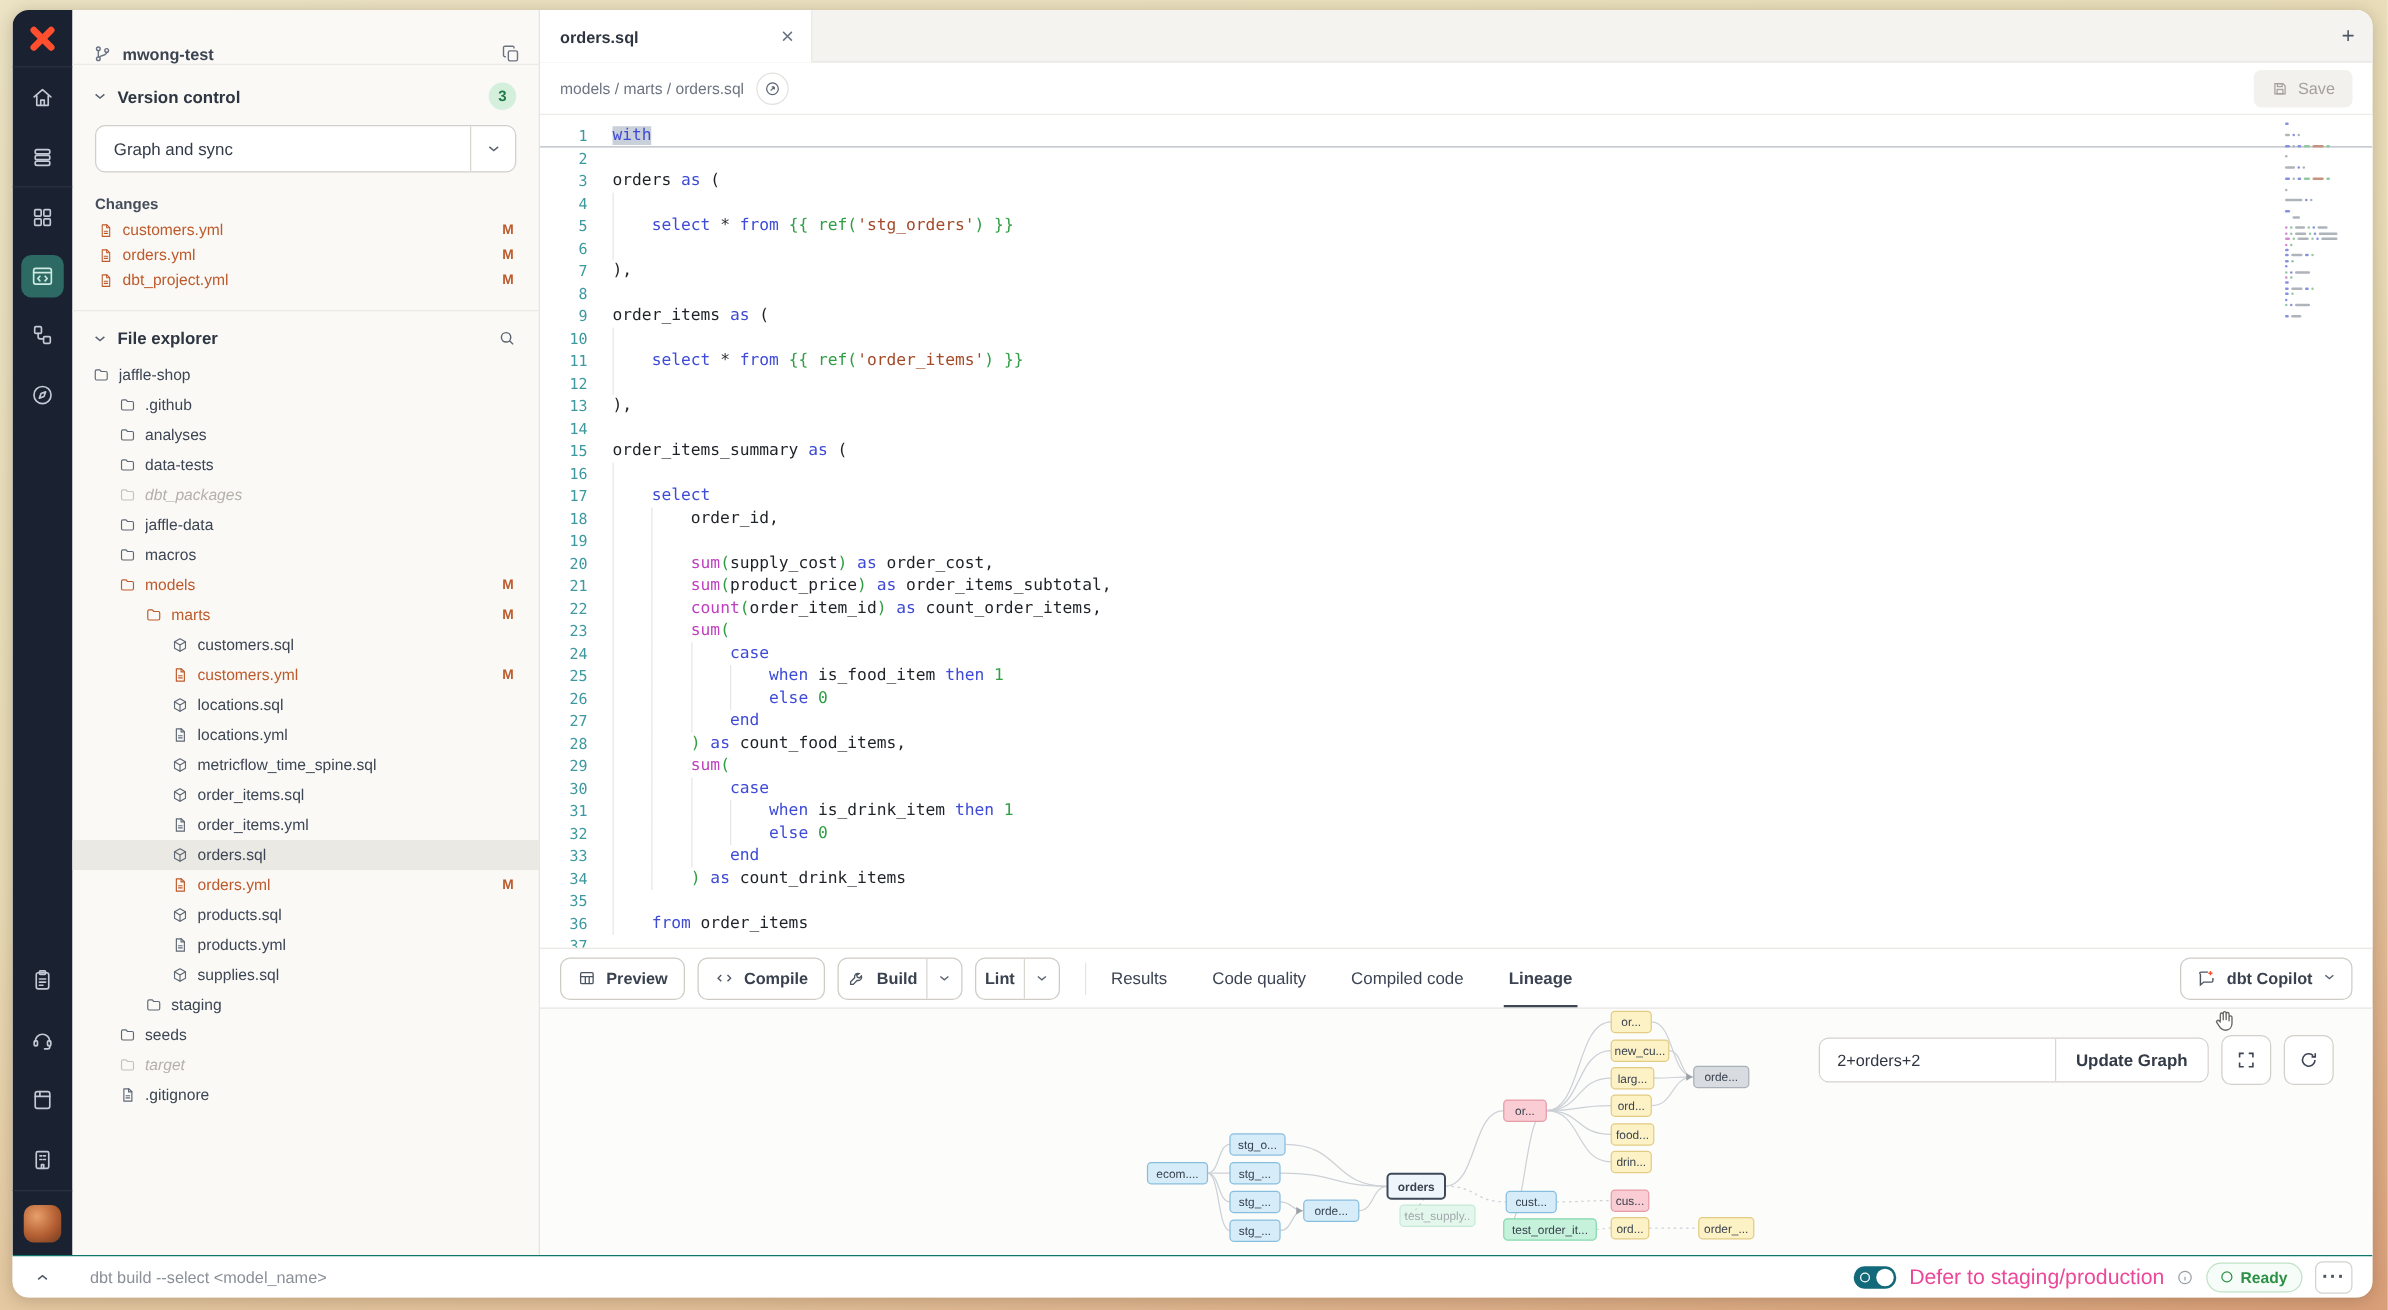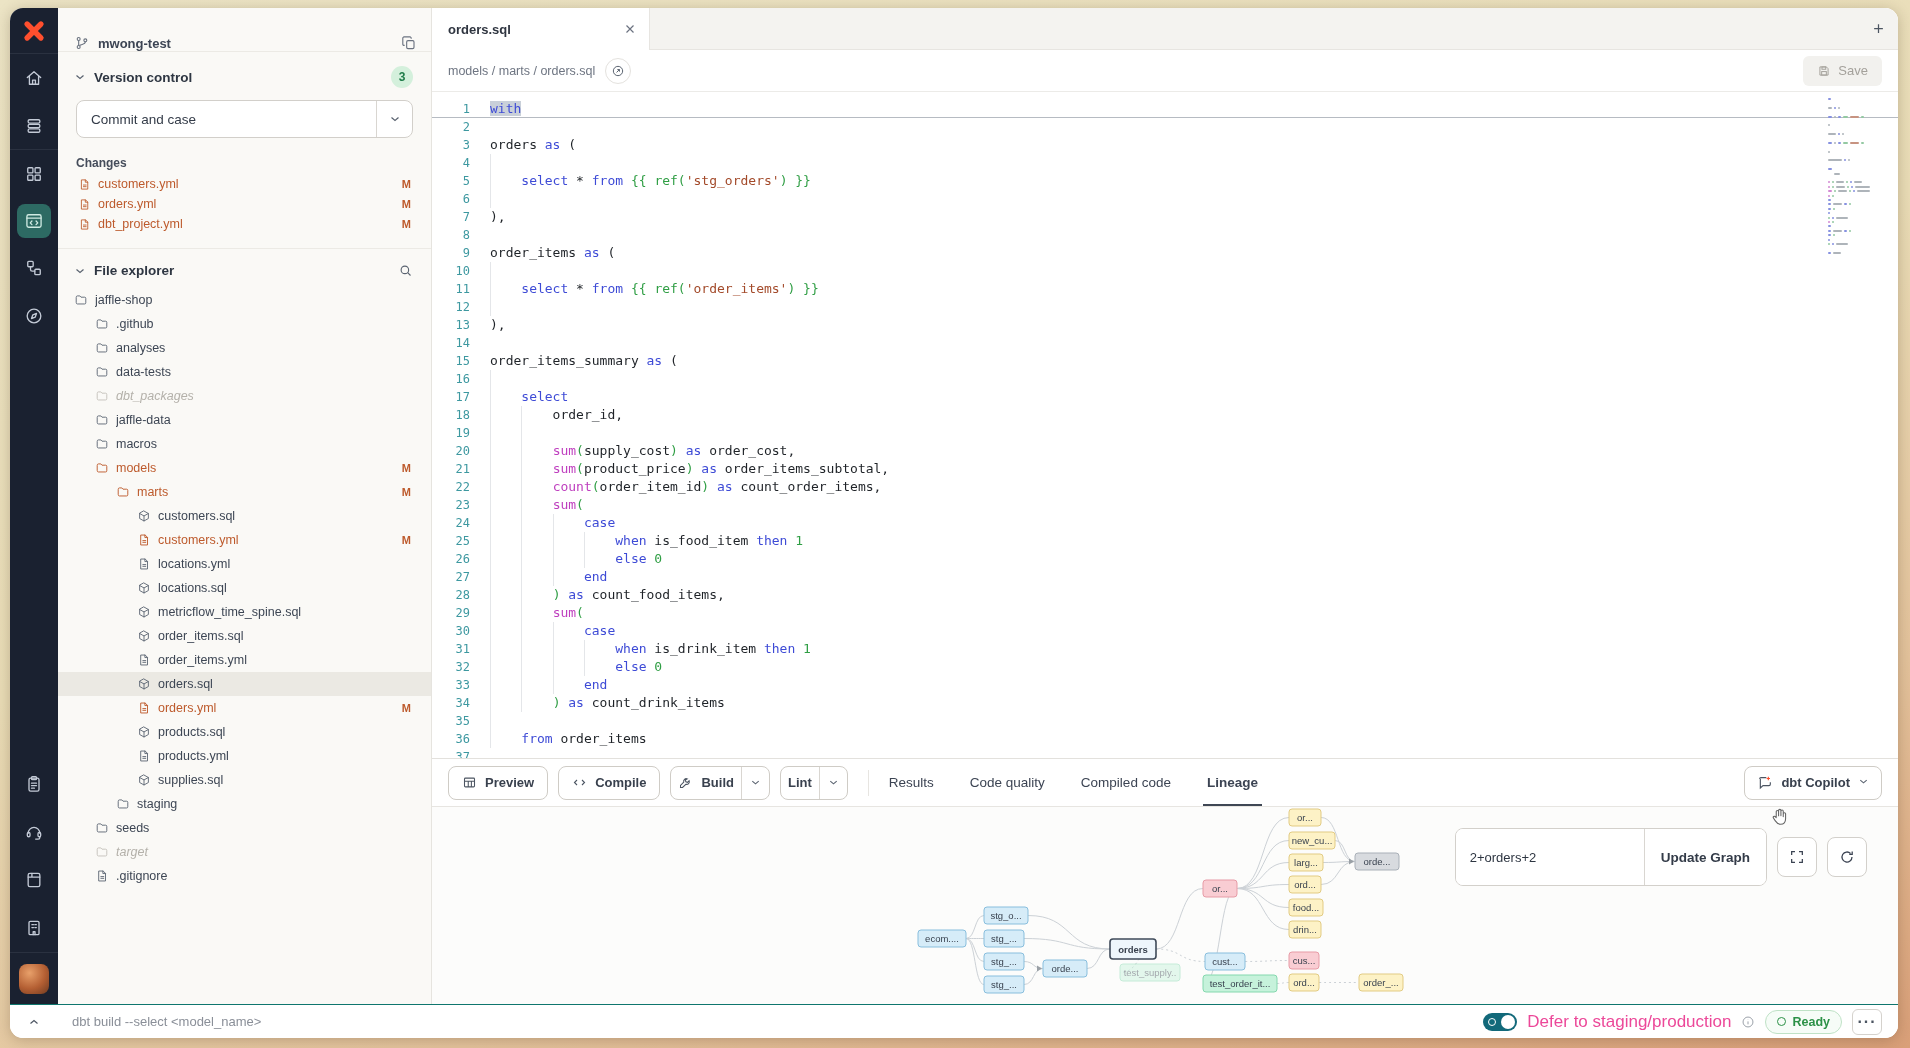--- a/index.html
+++ b/index.html
@@ -118,21 +118,21 @@
   .edge.dashed { stroke-dasharray:2 3; }
   .gnode text { font-family:"Liberation Sans",sans-serif; font-size:9.5px; fill:#39424f; }
   .node-blue  { fill:#d6ecf8; stroke:#88bedd; }
   .node-yellow{ fill:#fdf2c6; stroke:#e2cb83; }
   .node-pink  { fill:#f9cdd3; stroke:#e79ba6; }
   .node-green { fill:#c6f2db; stroke:#84d8ae; }
   .node-gray  { fill:#d8dbdf; stroke:#a9b0b8; }
   .node-sel   { fill:#eef6fc; stroke:#3f4a59; stroke-width:1.6; }
   .gnode.faded { opacity:.45; }
   .lin-controls { position:absolute; top:21px; right:31px; display:flex; gap:10px; align-items:center; }
-  .selector-group { height:58px; background:#fff; border:1px solid #d3d0cb; border-radius:8px; display:flex; align-items:stretch; overflow:hidden; }
+  .selector-group { height:36px; background:#fff; border:1px solid #d3d0cb; border-radius:8px; display:flex; align-items:stretch; overflow:hidden; }
   .selector-group input { width:188px; border:none; outline:none; padding:0 14px; font-size:13px; color:#2e3642; font-family:"Liberation Sans",sans-serif; }
   .selector-group .upd { border-left:1px solid #d9d6d1; display:flex; align-items:center; padding:0 16px; font-size:13.5px; font-weight:600; color:#333b48; cursor:pointer; background:#fff; }
   .sq-btn { width:40px; height:40px; background:#fff; border:1px solid #d3d0cb; border-radius:8px; display:flex; align-items:center; justify-content:center; color:#3c4453; cursor:pointer; }
   .sq-btn svg { width:16px; height:16px; }
   .hand-cursor { position:absolute; top:0px; left:1338px; width:20px; height:20px; color:#555; }
 
   
   .statusbar { height:34px; border-top:1px solid #0f766e; background:#fff; display:flex; align-items:center; padding:0 16px 0 12px; flex-shrink:0; }
   .sb-collapse { width:24px; height:24px; display:flex; align-items:center; justify-content:center; color:#4c5562; cursor:pointer; }
   .sb-collapse svg { width:12px; height:12px; }
@@ -279,21 +279,21 @@
 
       <div class="sec-head">
         <span class="chev"><svg viewBox="0 0 24 24" fill="none" stroke="currentColor" stroke-width="2.4">
               <path d="M5 9l7 6 7-6"></path>
             </svg></span>
         <span class="title">Version control</span>
         <span class="badge-count">3</span>
       </div>
 
       <div class="commit-btn">
-        <span class="lbl">Commit and case</span>
+        <span class="lbl">Graph and sync</span>
         <span class="dd">
             <svg viewBox="0 0 24 24" fill="none" stroke="currentColor" stroke-width="2.4">
               <path d="M5 9l7 6 7-6"></path>
             </svg>
           </span>
       </div>
 
       <div class="changes-label">Changes</div>
       <div id="changes-list">
           <div class="change-row">
@@ -404,32 +404,32 @@
             <span class="tic"><svg viewBox="0 0 24 24" fill="none" stroke="currentColor" stroke-width="1.6" stroke-linecap="round" stroke-linejoin="round">
                 <path d="M7 3.5h7l4 4V20.5H7z"></path>
                 <path d="M13.5 3.5v4.3h4.3"></path>
                 <path d="M10 13h5M10 16h5"></path>
               </svg></span>
             <span class="nm">customers.yml</span>
             <span class="m-badge">M</span>
           </div>
           <div class="tree-row " style="padding-left: 79px;">
             <span class="tic"><svg viewBox="0 0 24 24" fill="none" stroke="currentColor" stroke-width="1.6" stroke-linecap="round" stroke-linejoin="round">
+                <path d="M12 3.5l7.5 4.2v8.6L12 20.5l-7.5-4.2V7.7z"></path>
+                <path d="M4.5 7.7l7.5 4.2 7.5-4.2M12 11.9v8.6"></path>
+              </svg></span>
+            <span class="nm">locations.sql</span>
+          </div>
+          <div class="tree-row " style="padding-left: 79px;">
+            <span class="tic"><svg viewBox="0 0 24 24" fill="none" stroke="currentColor" stroke-width="1.6" stroke-linecap="round" stroke-linejoin="round">
                 <path d="M7 3.5h7l4 4V20.5H7z"></path>
                 <path d="M13.5 3.5v4.3h4.3"></path>
                 <path d="M10 13h5M10 16h5"></path>
               </svg></span>
             <span class="nm">locations.yml</span>
-          </div>
-          <div class="tree-row " style="padding-left: 79px;">
-            <span class="tic"><svg viewBox="0 0 24 24" fill="none" stroke="currentColor" stroke-width="1.6" stroke-linecap="round" stroke-linejoin="round">
-                <path d="M12 3.5l7.5 4.2v8.6L12 20.5l-7.5-4.2V7.7z"></path>
-                <path d="M4.5 7.7l7.5 4.2 7.5-4.2M12 11.9v8.6"></path>
-              </svg></span>
-            <span class="nm">locations.sql</span>
           </div>
           <div class="tree-row " style="padding-left: 79px;">
             <span class="tic"><svg viewBox="0 0 24 24" fill="none" stroke="currentColor" stroke-width="1.6" stroke-linecap="round" stroke-linejoin="round">
                 <path d="M12 3.5l7.5 4.2v8.6L12 20.5l-7.5-4.2V7.7z"></path>
                 <path d="M4.5 7.7l7.5 4.2 7.5-4.2M12 11.9v8.6"></path>
               </svg></span>
             <span class="nm">metricflow_time_spine.sql</span>
           </div>
           <div class="tree-row " style="padding-left: 79px;">
             <span class="tic"><svg viewBox="0 0 24 24" fill="none" stroke="currentColor" stroke-width="1.6" stroke-linecap="round" stroke-linejoin="round">

